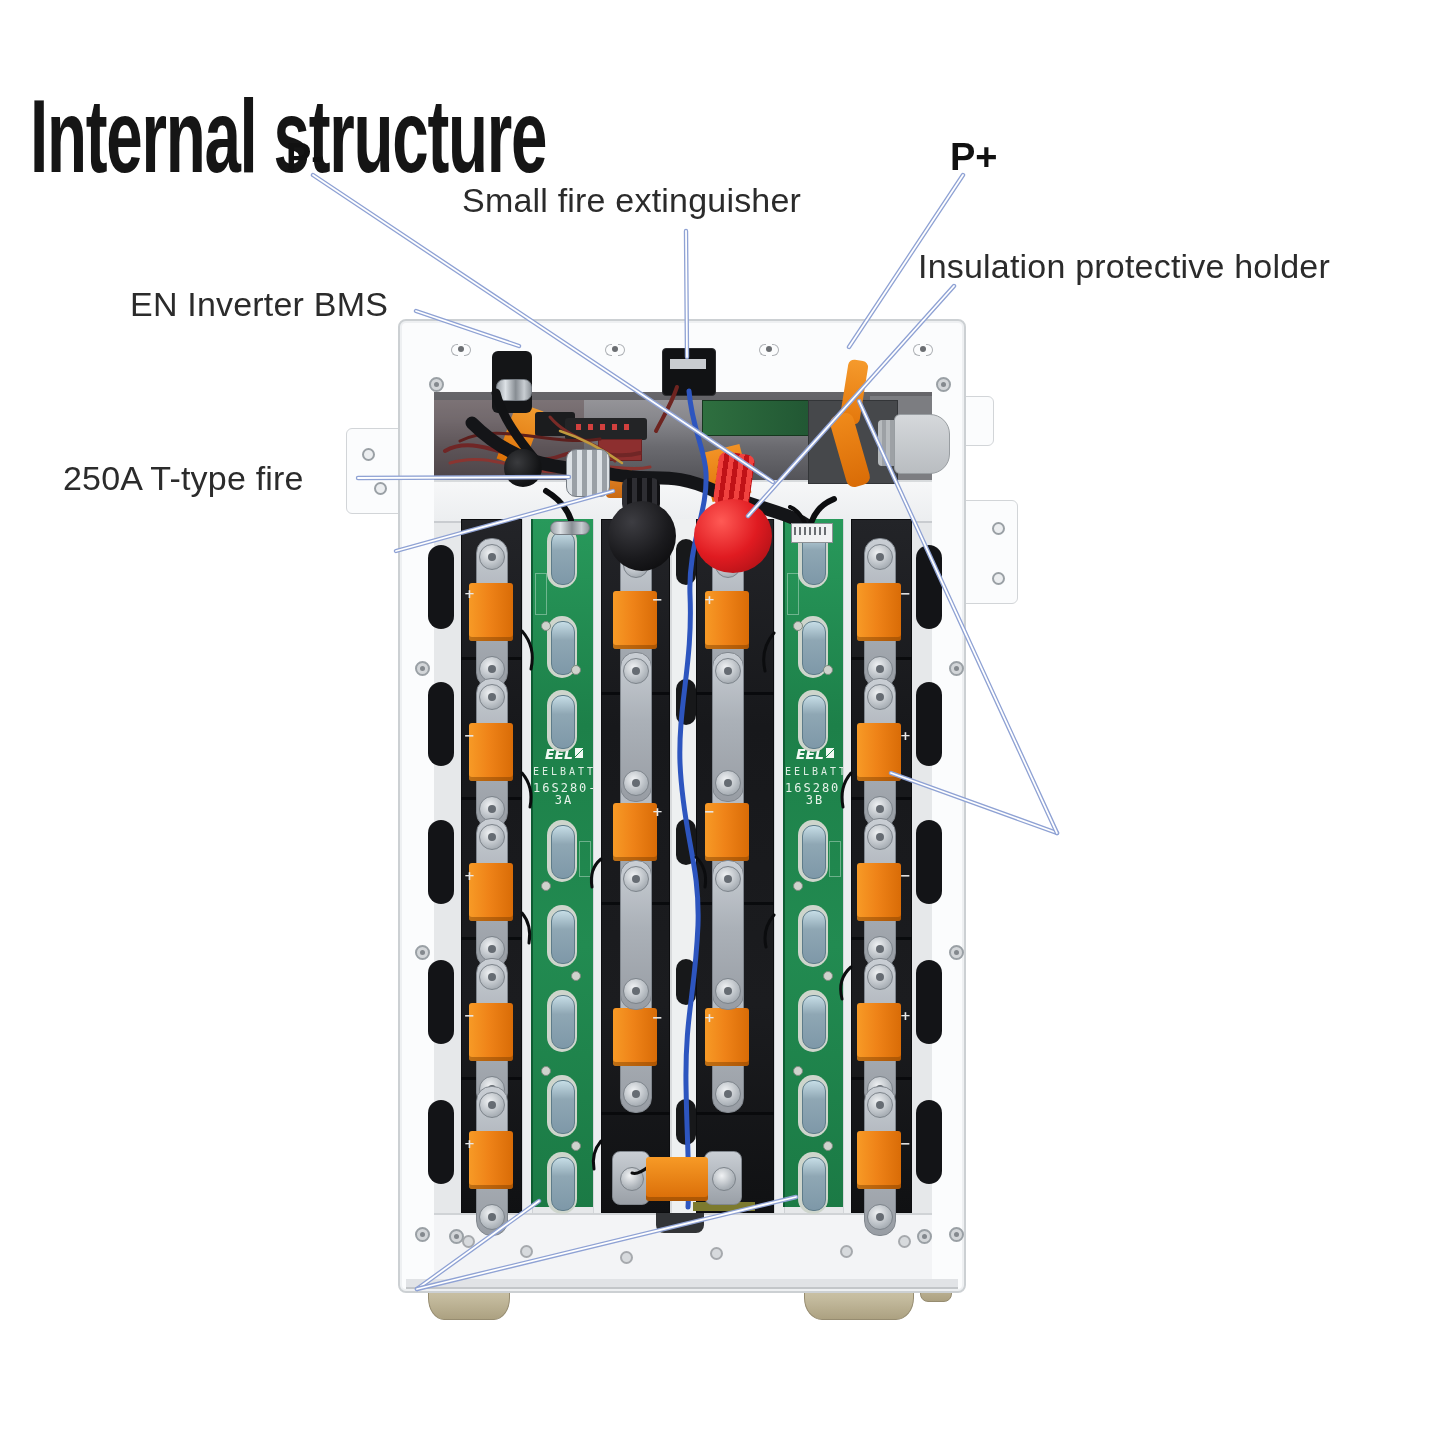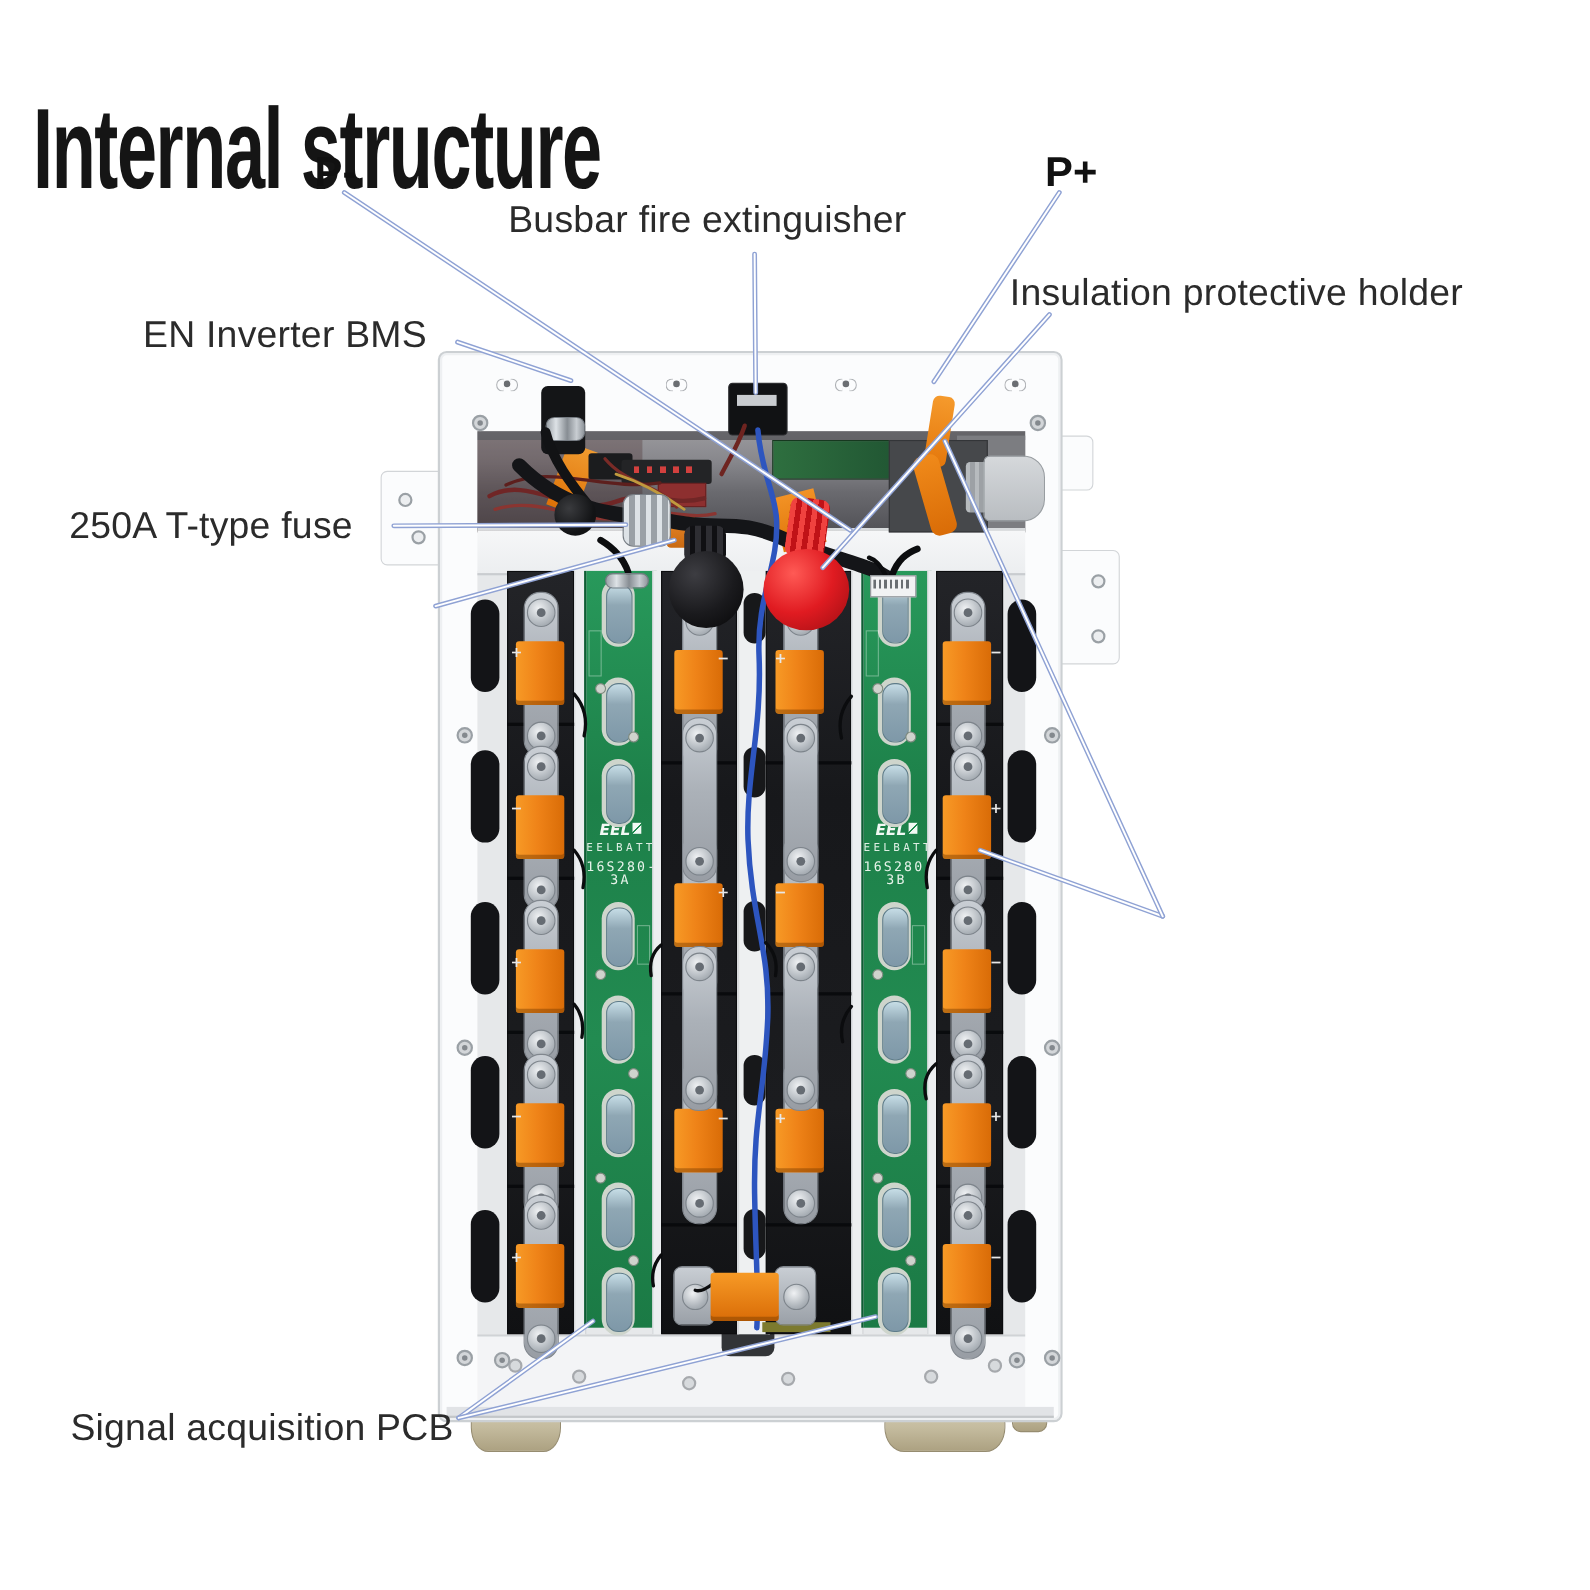--- a/index.html
+++ b/index.html
@@ -542,18 +542,17 @@
       <line x1="1057" y1="833" x2="859" y2="401" stroke="#8fa2d4" stroke-width="4.4" stroke-linecap="round"></line>
       <line x1="1057" y1="833" x2="859" y2="401" stroke="#ffffff" stroke-width="1.8" stroke-linecap="round"></line>
       <line x1="417" y1="1289" x2="539" y2="1201" stroke="#8fa2d4" stroke-width="4.4" stroke-linecap="round"></line>
       <line x1="417" y1="1289" x2="539" y2="1201" stroke="#ffffff" stroke-width="1.8" stroke-linecap="round"></line>
       <line x1="417" y1="1289" x2="796" y2="1197" stroke="#8fa2d4" stroke-width="4.4" stroke-linecap="round"></line>
       <line x1="417" y1="1289" x2="796" y2="1197" stroke="#ffffff" stroke-width="1.8" stroke-linecap="round"></line>
     </svg>
 
   <div class="blbl" style="left:286px;top:138px;">P-</div>
   <div class="blbl" style="left:950px;top:138px;">P+</div>
-  <div class="lbl" style="left:462px;top:183px;">Busbar fire extinguisher</div>
+  <div class="lbl" style="left:462px;top:183px;">Small fire extinguisher</div>
   <div class="lbl" style="left:918px;top:249px;">Insulation protective holder</div>
   <div class="lbl" style="left:130px;top:287px;">EN Inverter BMS</div>
-  <div class="lbl" style="left:63px;top:461px;">250A T-type fuse</div>
-  <div class="lbl" style="left:64px;top:1281px;">Signal acquisition PCB</div>
+  <div class="lbl" style="left:63px;top:461px;">250A T-type fire</div>
 </div>
 
 </body></html>

